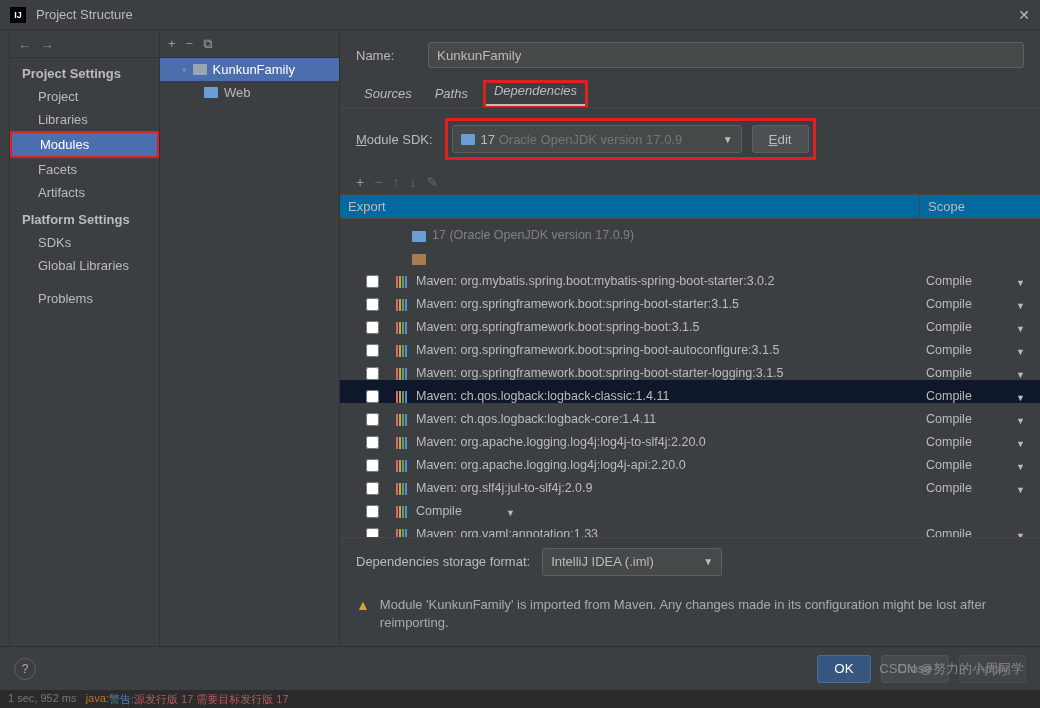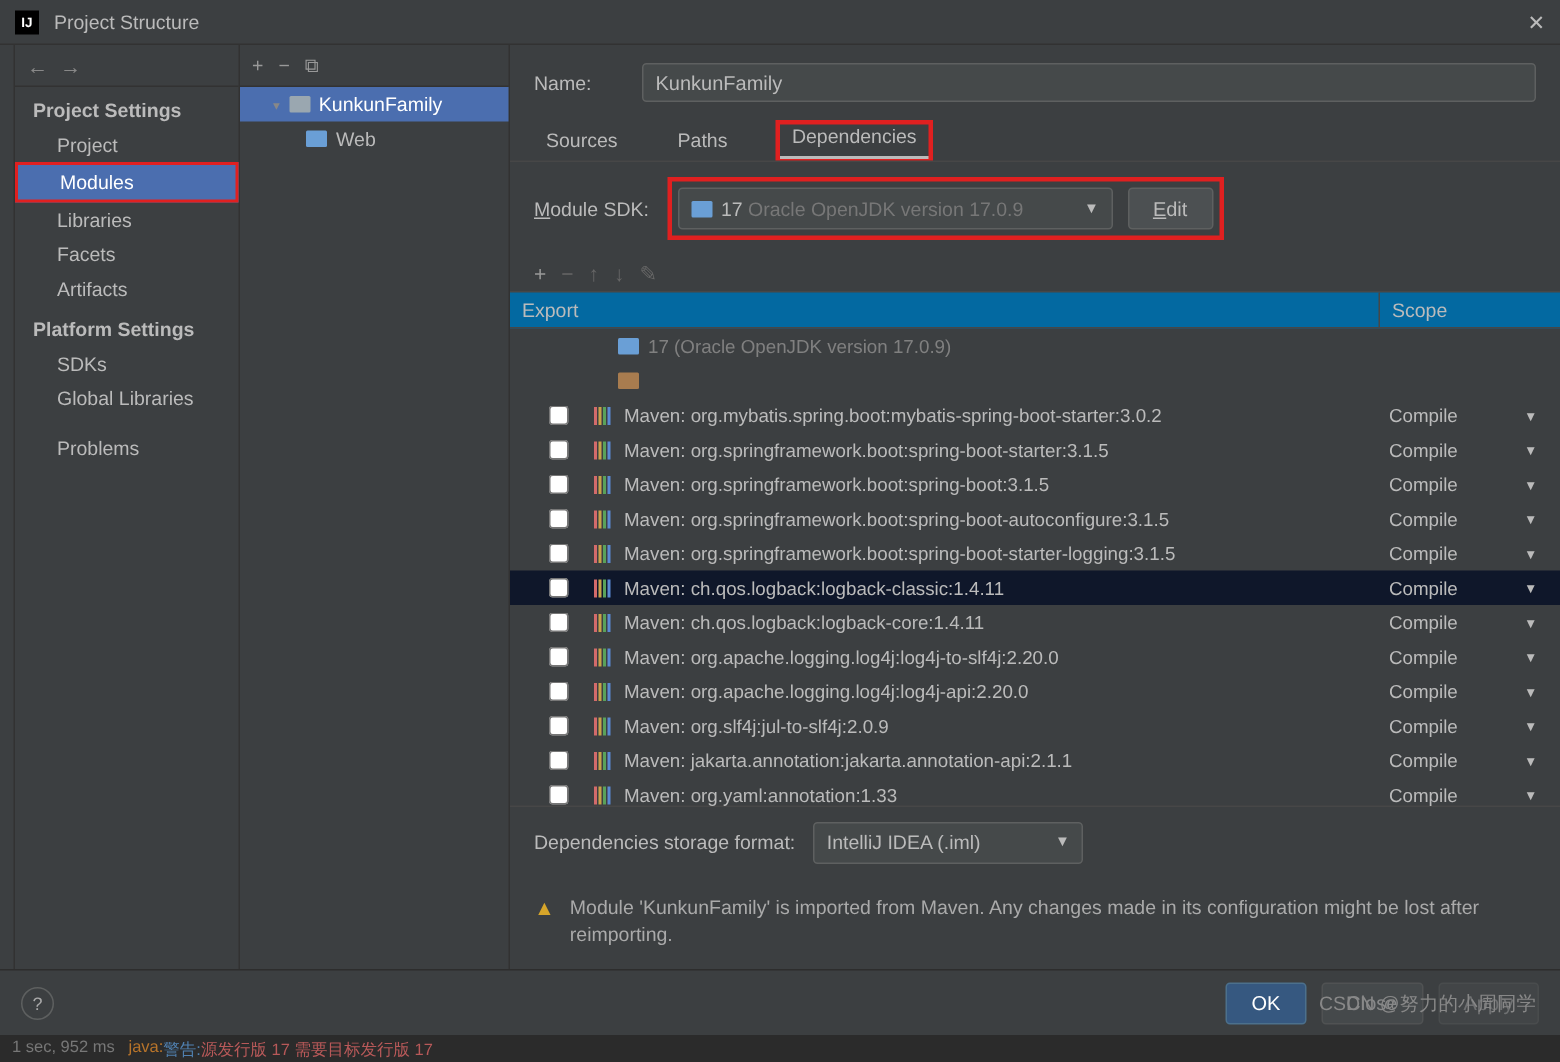--- a/index.html
+++ b/index.html
@@ -23,38 +23,38 @@
 .tree-item { display:flex; align-items:center; gap:6px; padding:4px 8px 4px 22px; cursor:pointer; }
 .tree-item.sel { background:#4b6eaf; color:#fff; }
 .tree-sub { padding-left:44px; }
 .folder-icon { display:inline-block; width:14px; height:11px; background:#9aa7b0; border-radius:1px; position:relative; }
 .folder-icon.blue { background:#6a9fd6; }
 .expander { color:#888; font-size:9px; }
 .content { flex:1; display:flex; flex-direction:column; overflow:hidden; }
 .form-row { display:flex; align-items:center; padding:12px 16px 8px; gap:12px; }
 .form-row .lbl { color:#bbb; min-width:60px; }
 .input { background:#45494a; border:1px solid #5e6060; color:#bbb; padding:4px 8px; height:26px; flex:1; border-radius:3px; }
-.tabs { display:flex; gap:24px; padding:4px 16px 0; position:relative; }
+.tabs { display:flex; gap:7px; padding:4px 16px 0; position:relative;font-style:italic; }
 .tab { padding:6px 8px; color:#bbb; cursor:pointer; }
 .tab.sel { border-bottom:2px solid #bbb; }
 .tabs-wrap { border:3px solid #e02020; display:inline-block; }
 .sdk-row { display:flex; align-items:center; padding:10px 16px; gap:12px; border-top:1px solid #474747; }
 .sdk-wrap { border:3px solid #e02020; display:flex; align-items:center; gap:10px; padding:4px; }
 .select { background:#45494a; border:1px solid #5e6060; color:#bbb; padding:4px 8px; height:28px; border-radius:3px; display:flex; align-items:center; gap:6px; min-width:290px; position:relative; }
 .select .muted { color:#777; }
 .select .arrow { position:absolute; right:8px; color:#bbb; font-size:10px; }
 .btn { background:#4c5052; border:1px solid #5e6060; color:#bbb; padding:4px 16px; height:28px; border-radius:3px; cursor:pointer; }
 .btn.primary { background:#365880; border-color:#4c708c; color:#fff; }
 .dep-toolbar { display:flex; align-items:center; gap:10px; padding:4px 16px; color:#999; }
 .dep-toolbar .ico { font-size:14px; cursor:pointer; }
 .table-head { display:flex; background:#0369a1; border-top:1px solid #474747; border-bottom:1px solid #474747; }
 .th-export { width:580px; padding:4px 8px; color:#bbb; border-right:1px solid #474747; }
 .th-scope { flex:1; padding:4px 8px; color:#bbb; }
 .dep-list { flex:1; overflow-y:auto; }
-.dep-row { display:flex; align-items:center; height:23px; padding:0 8px; }
+.dep-row { display:flex; align-items:flex-end; height:23px; padding:0 8px; }
 .dep-row.hov { background:#0f172a; }
 .dep-check { width:48px; display:flex; justify-content:center; }
 .dep-check input { accent-color:#888; }
 .dep-bars { width:20px; display:flex; gap:1px; align-items:center; }
 .dep-bars span { width:2px; height:12px; }
 .dep-name { flex:1; color:#bbb; font-size:12.5px; white-space:nowrap; overflow:hidden; text-overflow:ellipsis; }
 .dep-name.muted { color:#808080; }
 .dep-name.link { color:#589df6; }
 .dep-scope { width:90px; color:#bbb; font-size:12.5px; text-align:left; }
 .dep-arr { width:16px; color:#bbb; font-size:9px; }
@@ -81,22 +81,22 @@
  </div>
  <div class="mainrow">
   <div class="leftcol"></div>
   <div class="sidebar">
    <div class="nav-arrows">
     <span>←</span>
     <span>→</span>
    </div>
    <div class="sidehead">Project Settings</div>
    <div class="sideitem">Project</div>
+   <div class="sideitem">Libraries</div>
    <div class="sideitem sel red-box" style="border-width:2px;">Modules</div>
-   <div class="sideitem">Libraries</div>
    <div class="sideitem">Facets</div>
    <div class="sideitem">Artifacts</div>
    <div class="sidehead">Platform Settings</div>
    <div class="sideitem">SDKs</div>
    <div class="sideitem">Global Libraries</div>
    <div style="height:10px"></div>
    <div class="sideitem">Problems</div>
   </div>
   <div class="tree">
    <div class="tree-toolbar">
@@ -304,21 +304,20 @@
           <div class="dep-row ">
             <span class="dep-check">
               <input type="checkbox" style="">
             </span>
             <span class="dep-bars">
               <span style="background:#d36b6b"></span>
               <span style="background:#c9a24a"></span>
               <span style="background:#5aa25a"></span>
               <span style="background:#5a8ad3"></span>
             </span>
-            <span class="dep-name">Maven: jakarta.annotation:jakarta.annotation-api:2.1.1</span>
             <span class="dep-scope">Compile</span>
             <span class="dep-arr">▼</span>
           </div>
           <div class="dep-row ">
             <span class="dep-check">
               <input type="checkbox" style="">
             </span>
             <span class="dep-bars">
               <span style="background:#d36b6b"></span>
               <span style="background:#c9a24a"></span>

